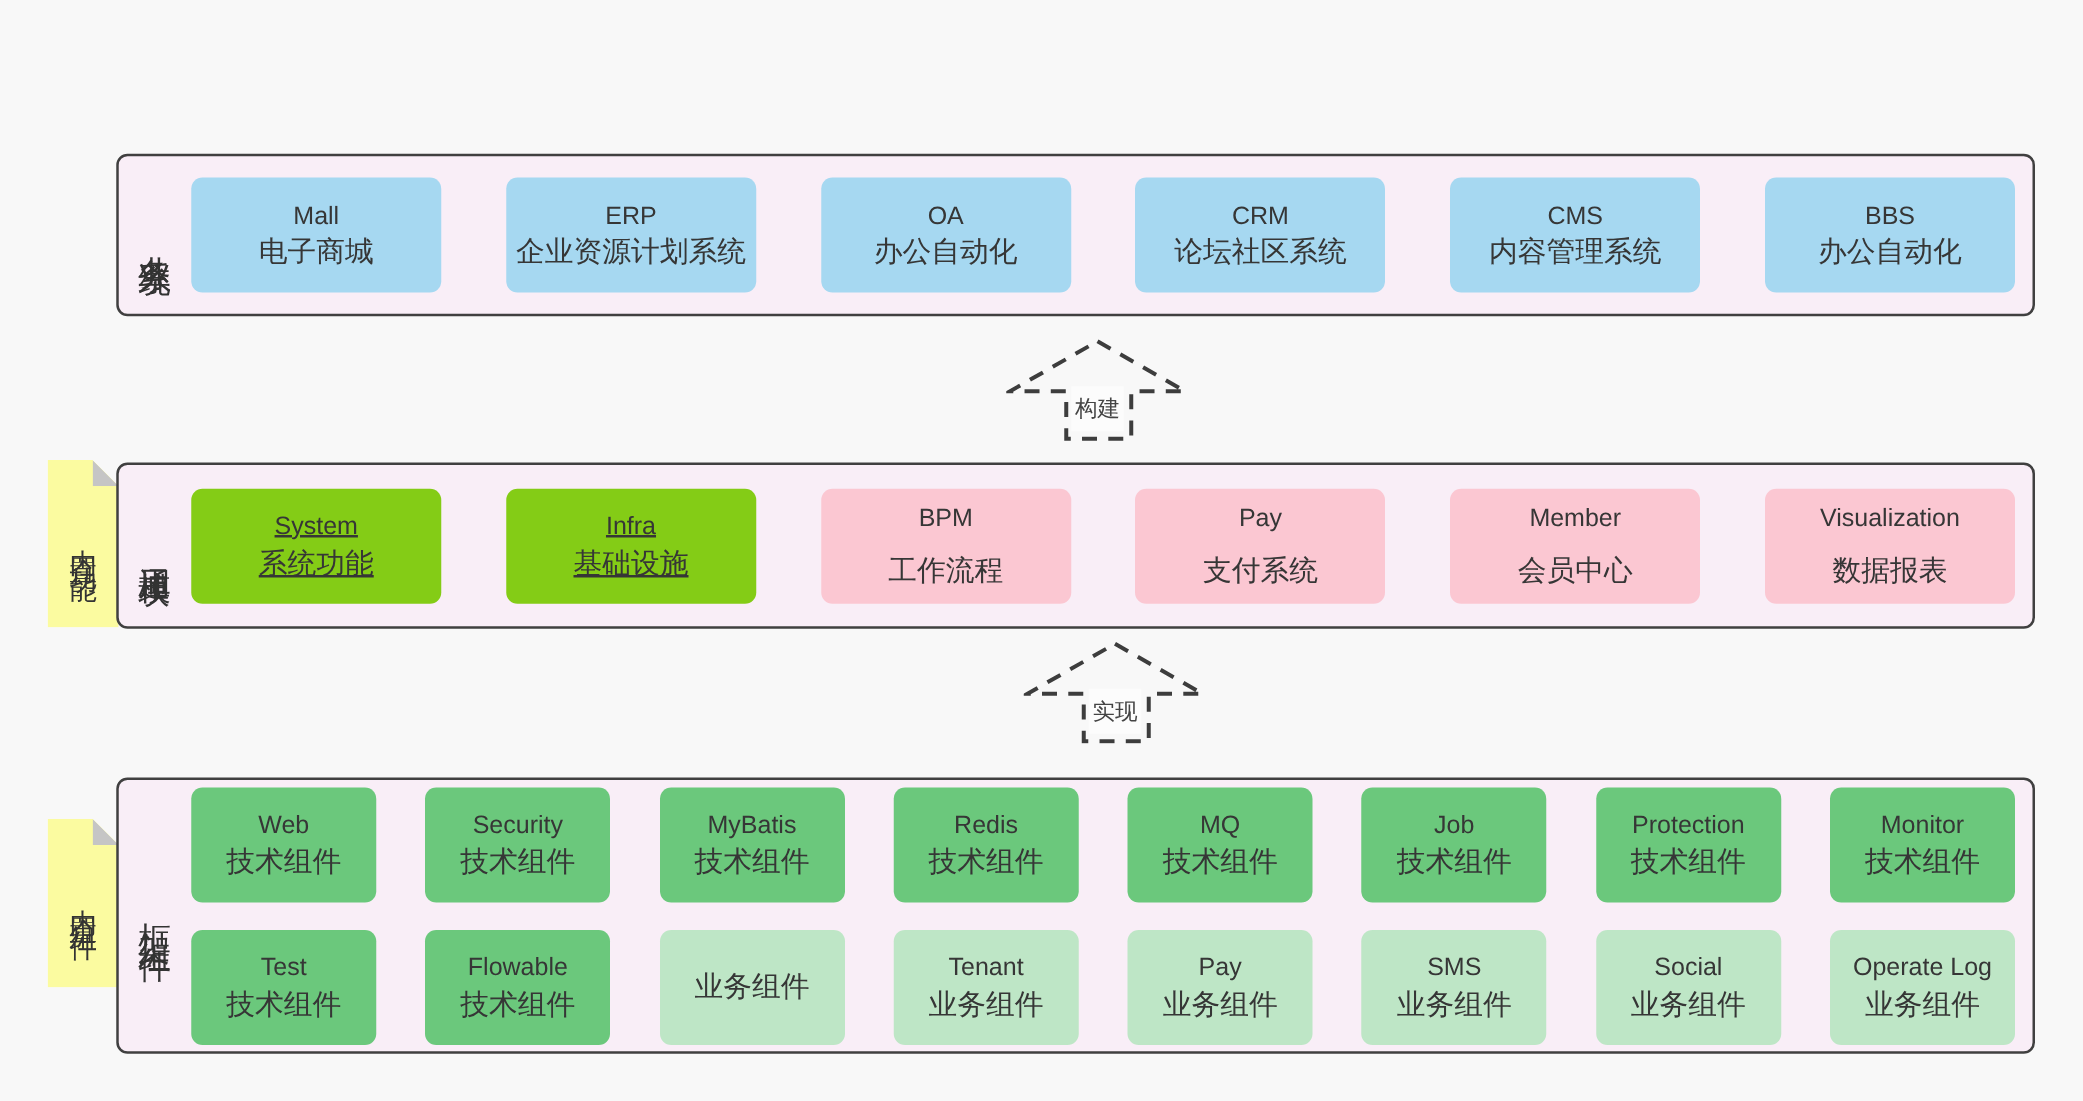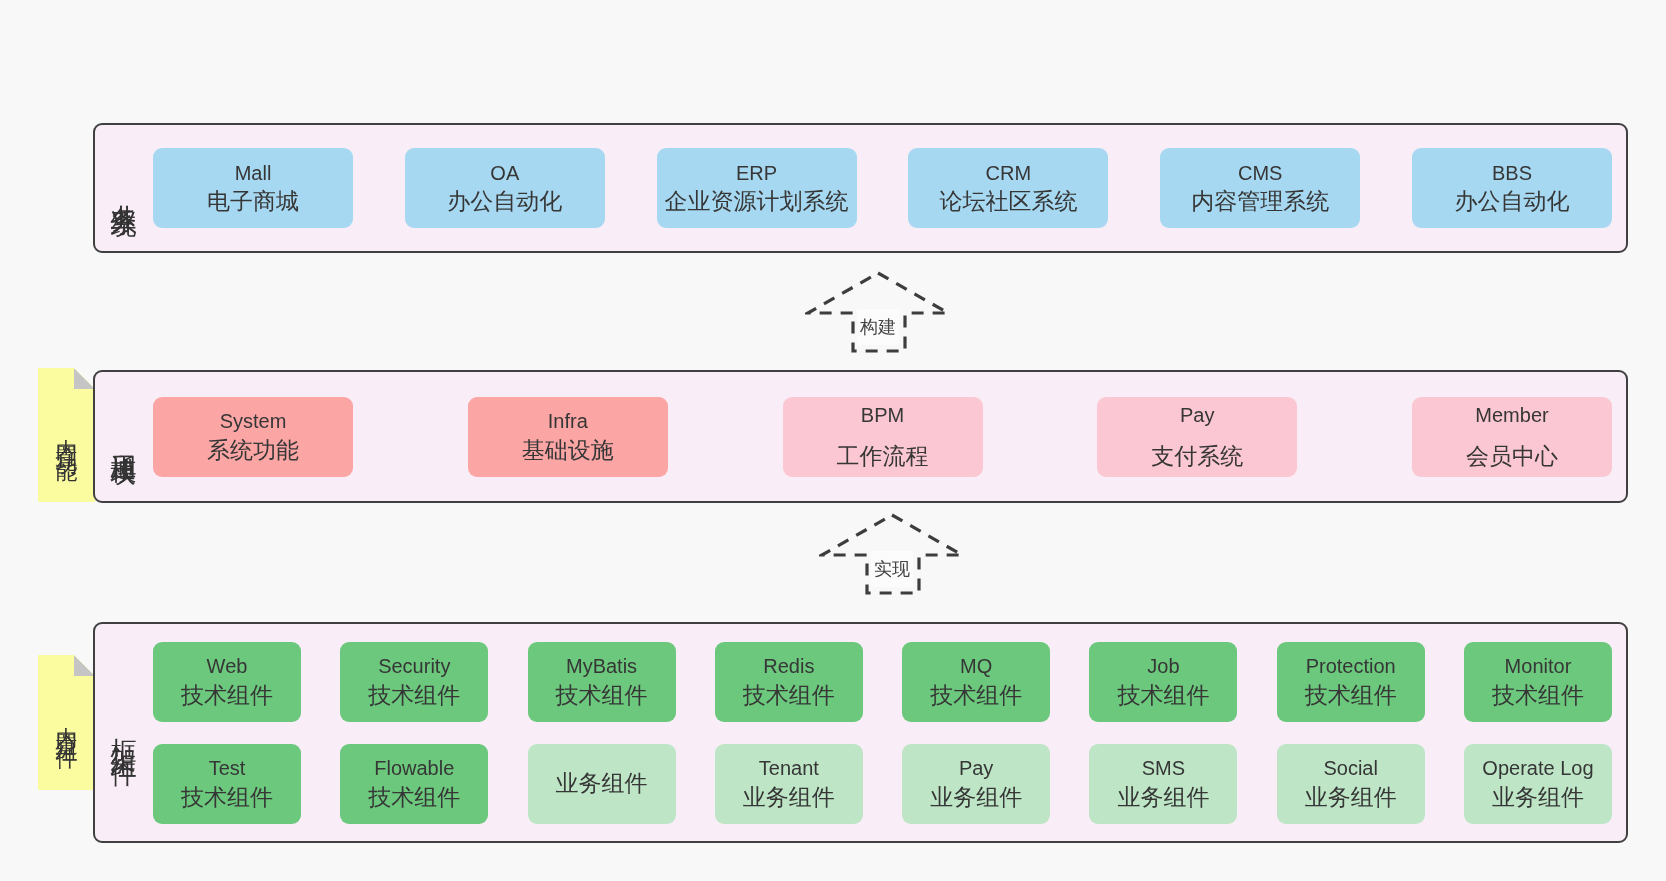--- a/index.html
+++ b/index.html
@@ -30,30 +30,30 @@
     padding-right:14px;
   }
   .band-rows{
     flex:1;display:flex;flex-direction:column;justify-content:center;gap:22px;
     padding-right:14px;
   }
   .row{display:flex;justify-content:space-between;}
 
   
   .box{
-    height:80px;border-radius:9px;box-sizing:border-box;padding:2px 4px;
+    height:92px;border-radius:9px;box-sizing:border-box;padding:2px 4px;
     display:flex;flex-direction:column;align-items:center;justify-content:center;
     text-align:center;line-height:1.32;
   }
   .box .t{font-size:20px;}
   .box .s{font-size:23px;}
   .w200{width:200px;}
   .w148{width:148px;}
   .box-blue{background:#a6d8f1;}
-  .box-red{background:#fca5a5;}
+  .box-red{background:#84cc16;text-decoration:underline;}
   .box-pink{background:#fbc7d2;gap:13px;}
   .box-green{background:#6bc87c;}
   .box-lightgreen{background:#bee6c6;}
 
   
   .sticky{
     position:absolute;left:38px;width:57px;z-index:1;background:#fbfba0;
     display:flex;align-items:center;justify-content:center;
     font-size:22px;color:#333;
     clip-path:polygon(0 0,calc(100% - 21px) 0,100% 21px,100% 100%,0 100%);
@@ -81,26 +81,26 @@
 <div class="band" id="band-business">
   <div class="band-label">
     <span class="vtext">业务系统</span>
   </div>
   <div class="band-content">
     <div class="box box-blue w200">
       <span class="t">Mall</span>
       <span class="s">电子商城</span>
     </div>
     <div class="box box-blue w200">
+      <span class="t">ERP</span>
+      <span class="s">企业资源计划系统</span>
+    </div>
+    <div class="box box-blue w200">
       <span class="t">OA</span>
       <span class="s">办公自动化</span>
-    </div>
-    <div class="box box-blue w200">
-      <span class="t">ERP</span>
-      <span class="s">企业资源计划系统</span>
     </div>
     <div class="box box-blue w200">
       <span class="t">CRM</span>
       <span class="s">论坛社区系统</span>
     </div>
     <div class="box box-blue w200">
       <span class="t">CMS</span>
       <span class="s">内容管理系统</span>
     </div>
     <div class="box box-blue w200">
@@ -139,20 +139,24 @@
       <span class="s">工作流程</span>
     </div>
     <div class="box box-pink w200">
       <span class="t">Pay</span>
       <span class="s">支付系统</span>
     </div>
     <div class="box box-pink w200">
       <span class="t">Member</span>
       <span class="s">会员中心</span>
     </div>
+    <div class="box box-pink w200">
+      <span class="t">Visualization</span>
+      <span class="s">数据报表</span>
+    </div>
   </div>
 </div>
 
 <svg class="arrow" id="arrow-implement" width="146" height="84" viewBox="0 0 146 84">
   <polygon points="73,4 143,44 100,44 100,82 48,82 48,44 3,44" fill="none" stroke="#3d3d3d" stroke-width="3.2" stroke-dasharray="12 9"></polygon>
   <rect x="52" y="40" width="42" height="36" fill="#fcfcfc"></rect>
   <text x="73" y="64" text-anchor="middle" font-size="18">实现</text>
 </svg>
 
 <div class="sticky" id="sticky-components">

